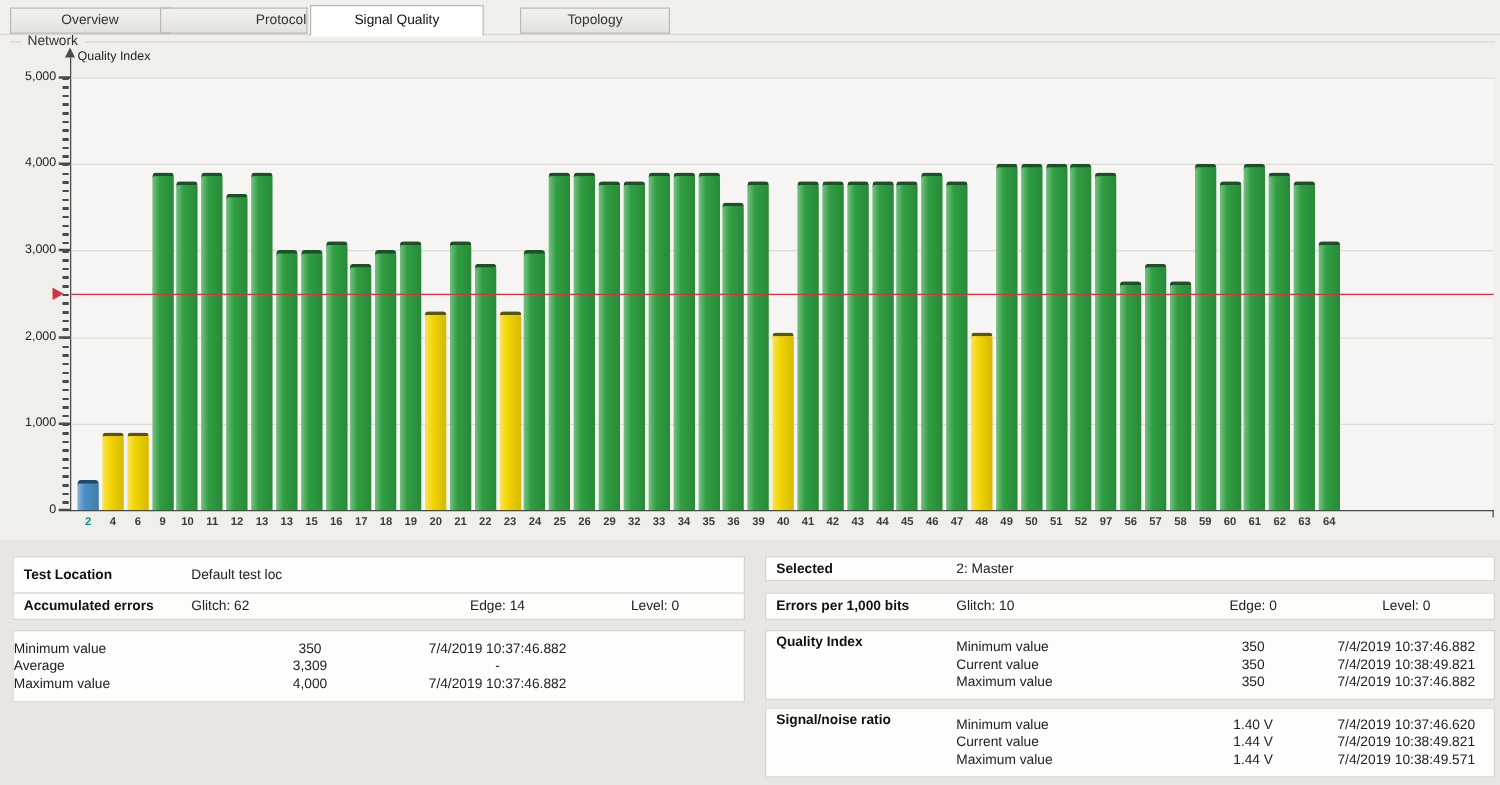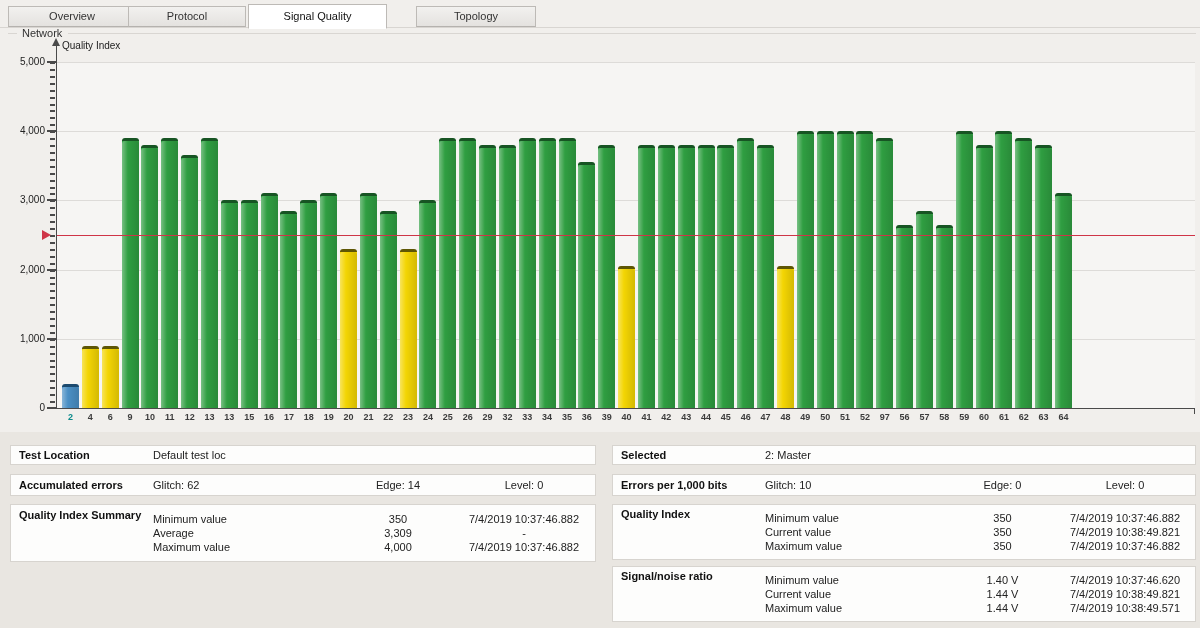--- a/index.html
+++ b/index.html
@@ -76,21 +76,21 @@
   .panel-row .row-label { font-weight:bold; color:#111; padding-left:8px; }
   .cell { white-space:nowrap; }
   .c-left { text-align:left; } .c-center { text-align:center; }
   .multiline { display:grid; row-gap:2px; padding:4px 0; }
 </style>
 </head>
 <body>
 
 <div class="tab-strip">
     <div class="tab" style="left: 0px; width: 128px;">Overview</div>
-    <div class="tab" style="left: 120px; width: 118px;">Protocol</div>
+    <div class="tab" style="left: 120px; width: 118px; text-align: right;">Protocol</div>
     <div class="tab active" style="left: 240px; width: 139px;">Signal Quality</div>
     <div class="tab" style="left: 408px; width: 120px;">Topology</div>
   </div>
 <div class="tab-strip-baseline"></div>
 
 <span class="group-label">Network</span>
 <div class="group-line" style="left:8px; width:9px;"></div>
 <div class="group-line" style="left:68px; width:1128px;"></div>
 
 <div class="plot">
@@ -324,32 +324,31 @@
       <span class="xlabel" style="left: 977.14px;">63</span>
       <div class="bar" title="64: 3100" style="left: 998px; height: 214.52px; background: rgb(47, 158, 65); border-top-color: rgb(23, 84, 35);">
         <div class="bar-shine"></div>
       </div>
       <span class="xlabel" style="left: 997px;">64</span>
     </div>
 </div>
 
 <div class="bottom-area">
   <div id="panel-left">
-      <div class="panel-row" style="left: 10px; top: 13px; width: 586px; height: 20px; grid-template-columns: 142px 190px 110px 1fr;">
+      <div class="panel-row" style="left: 10px; top: 13px; width: 586px; height: 30px; grid-template-columns: 142px 190px 110px 1fr;">
         <span class="row-label cell c-left">Test Location</span>
         <span class="cell c-left">Default test loc</span>
       </div>
       <div class="panel-row" style="left: 10px; top: 42px; width: 586px; height: 22px; grid-template-columns: 142px 190px 110px 1fr;">
         <span class="row-label cell c-left">Accumulated errors</span>
         <span class="cell c-left">Glitch: 62</span>
         <span class="cell c-center">Edge: 14</span>
         <span class="cell c-center">Level: 0</span>
       </div>
       <div class="panel-row" style="left: 10px; top: 72px; width: 586px; height: 58px; grid-template-columns: 142px 190px 110px 1fr;">
-        <span class="row-label cell c-left">Quality Index Summary</span>
         <div class="multiline c-left">
           <span class="cell c-left">Minimum value</span>
           <span class="cell c-left">Average</span>
           <span class="cell c-left">Maximum value</span>
         </div>
         <div class="multiline c-center">
           <span class="cell c-center">350</span>
           <span class="cell c-center">3,309</span>
           <span class="cell c-center">4,000</span>
         </div>

